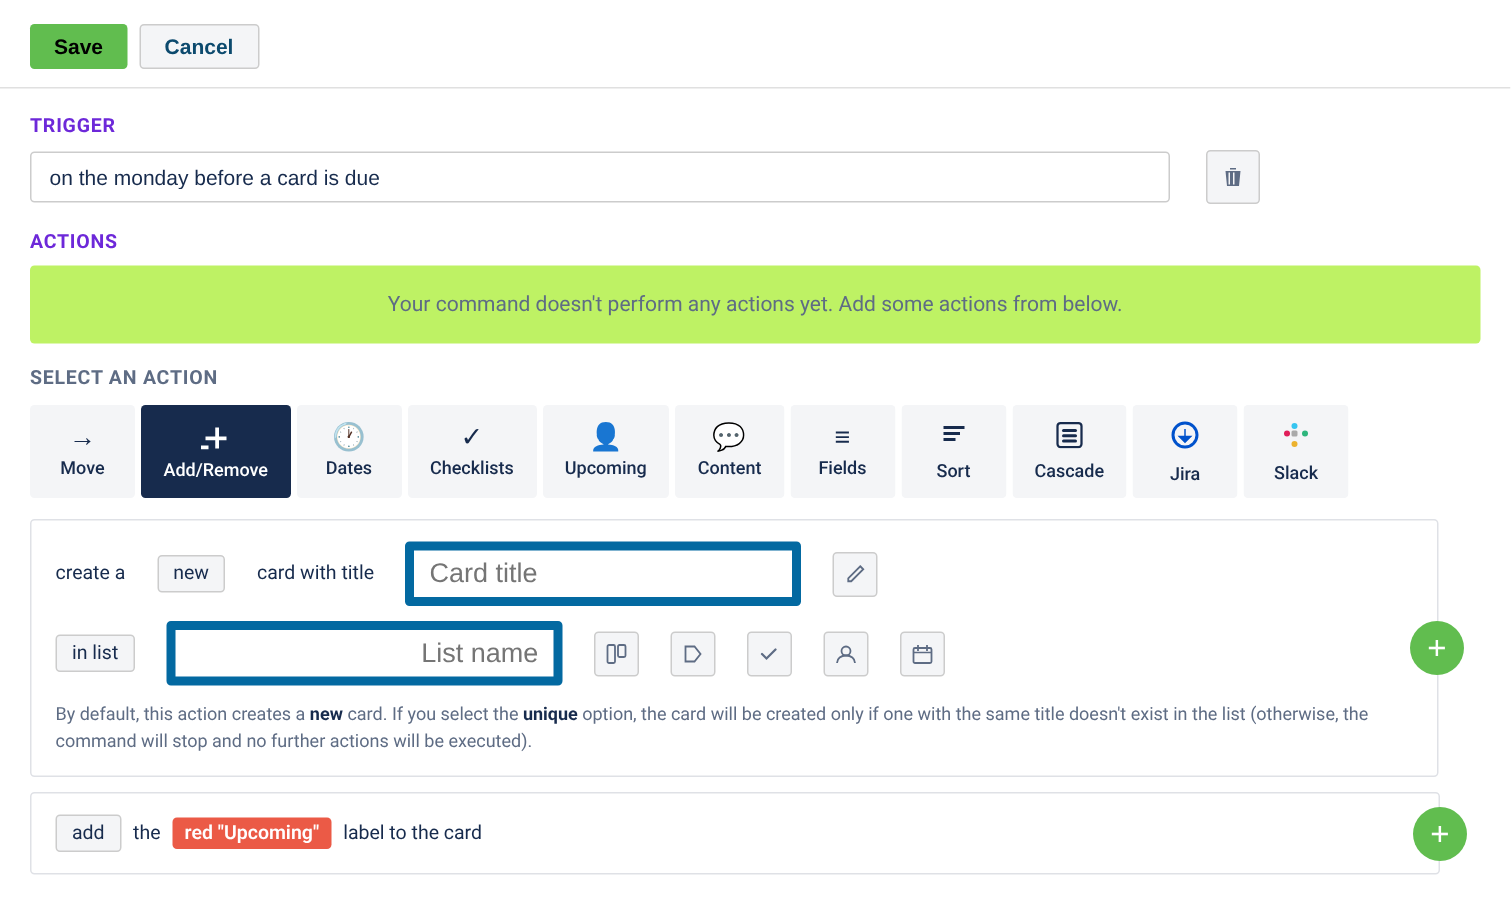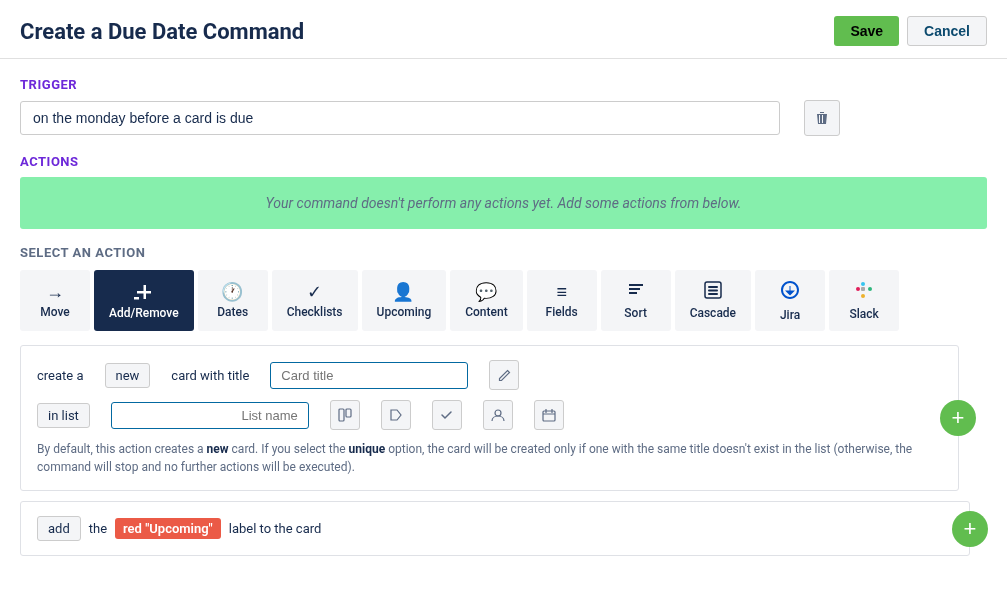--- a/index.html
+++ b/index.html
@@ -85,28 +85,27 @@
       align-items: center;
       justify-content: center;
       cursor: pointer;
       font-size: 16px;
       color: #5e6c84;
     }
     .actions-section {
       margin-bottom: 16px;
     }
     .empty-actions {
-      background: #86efac;
+      background: #bef264;
       border-radius: 3px;
       padding: 18px 20px;
       color: #5e6c84;
       font-size: 14px;
       text-align: center;
       margin-bottom: 16px;
-      font-style: italic;
     }
     .select-action-label {
       font-size: 13px;
       font-weight: 700;
       color: #5e6c84;
       text-transform: uppercase;
       letter-spacing: 0.04em;
       margin-bottom: 10px;
     }
     .action-tabs {
@@ -164,24 +163,24 @@
       padding: 4px 10px;
       font-size: 13px;
       color: #172b4d;
       white-space: nowrap;
     }
     .action-text {
       font-size: 13px;
       color: #172b4d;
     }
     .action-input {
-      border: 1px solid #0369a1;
+      border: 6px solid #0369a1;
       border-radius: 3px;
       padding: 5px 10px;
-      font-size: 13px;
+      font-size: 18px;
       color: #aab0bb;
       background: #fff;
       min-width: 120px;
     }
     .action-icon-btn {
       background: #f4f5f7;
       border: 1px solid #ccc;
       border-radius: 3px;
       width: 30px;
       height: 30px;
@@ -239,21 +238,20 @@
       padding: 3px 8px;
       font-size: 13px;
       font-weight: 600;
       cursor: pointer;
     }
   </style>
 </head>
 <body>
 
 <div class="header">
-  <h1 class="header-title">Create a Due Date Command</h1>
   <div class="header-buttons">
     <button class="btn-save">Save</button>
     <button class="btn-cancel">Cancel</button>
   </div>
 </div>
 
 <div class="content">
 
   <div class="section-label">Trigger</div>
   <div class="trigger-row">
@@ -405,21 +403,21 @@
           <line x1="1" y1="6" x2="13" y2="6" stroke="#5e6c84" stroke-width="1"></line>
         </svg>
       </div>
     </div>
     <div class="action-desc">
       By default, this action creates a <strong>new</strong> card. If you select the <strong>unique</strong> option, the card will be created only if one with the same title doesn't exist in the list (otherwise, the command will stop and no further actions will be executed).
     </div>
     <button class="add-btn" style="right:-18px; top:50%; transform:translateY(-50%);">+</button>
   </div>
 
-  <div style="margin-top: 10px; margin-right: 17px; position: relative;">
+  <div style="margin-top: 10px; margin-right: 27px; position: relative;">
     <div class="action-card-2">
       <span class="action-token">add</span>
       <span class="action-text">the</span>
       <span class="label-badge">red "Upcoming"</span>
       <span class="action-text">label to the card</span>
     </div>
     <button class="add-btn" style="position:absolute; right:-18px; top:50%; transform:translateY(-50%);">+</button>
   </div>
 
 </div>

